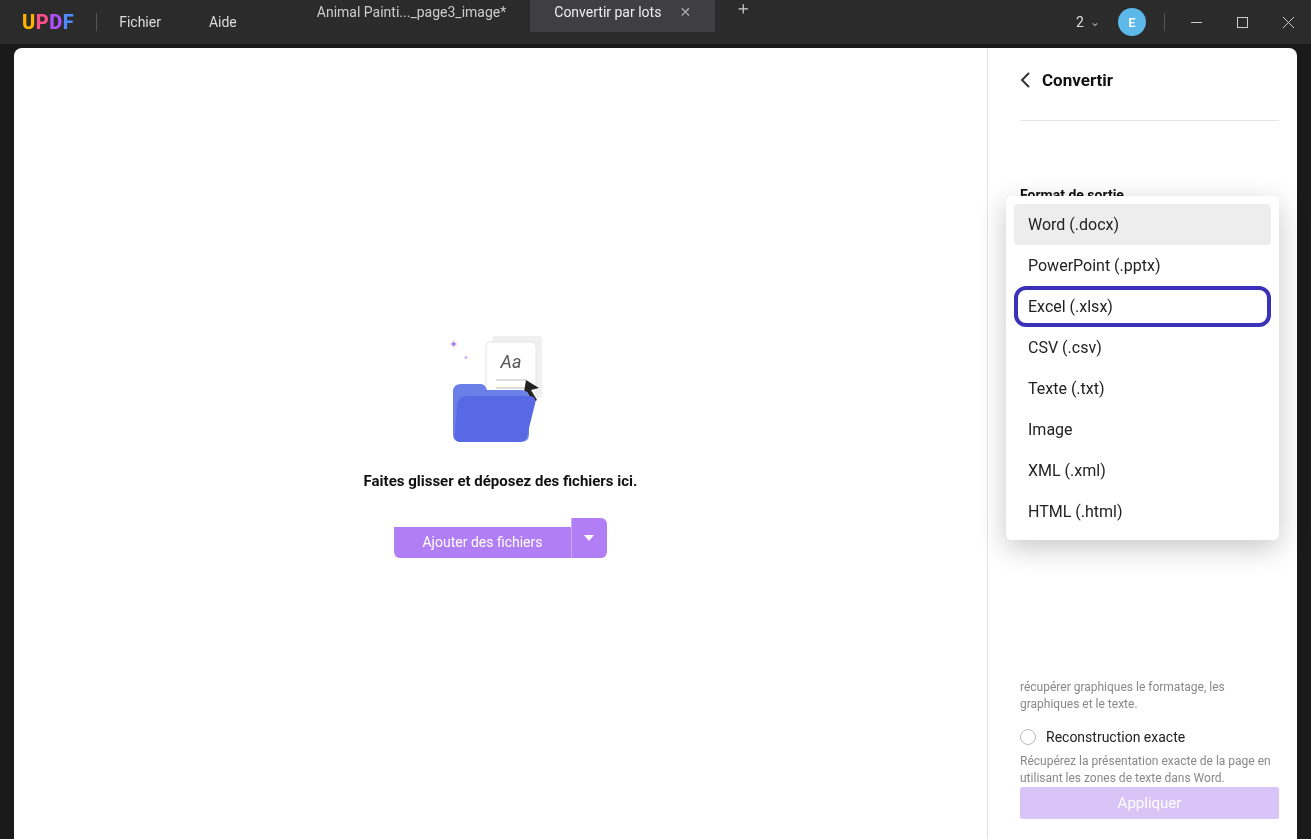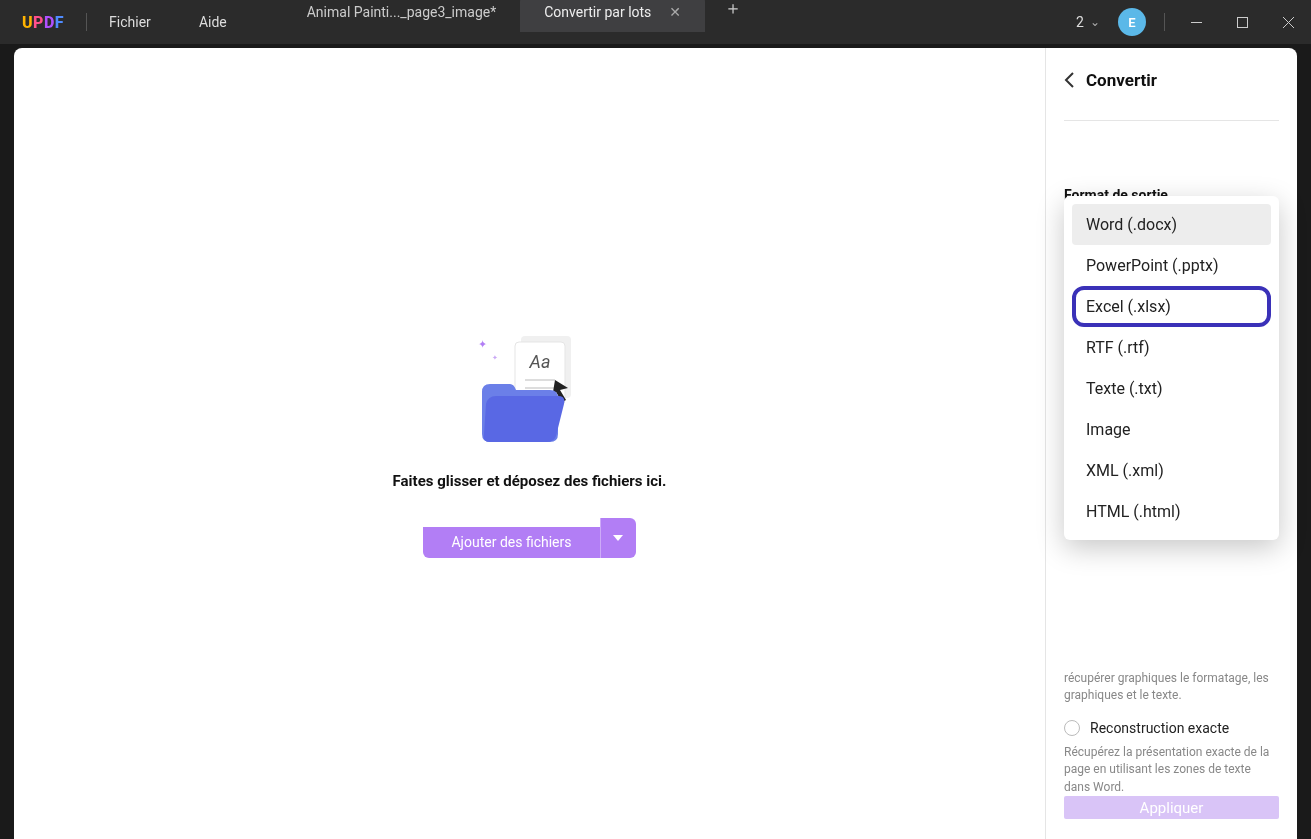--- a/index.html
+++ b/index.html
@@ -1,20 +1,20 @@
 <!DOCTYPE html>
 <html><head>
 <meta charset="utf-8">
 <style>
 * { margin: 0; padding: 0; box-sizing: border-box; font-family: -apple-system, BlinkMacSystemFont, "Segoe UI", Roboto, sans-serif; }
 body { background: #1a1a1a; width: 1311px; height: 839px; overflow: hidden; position: relative; }
 
 
 .titlebar { height: 44px; background: #2b2b2b; display: flex; align-items: center; color: #ddd; position: relative; }
-.logo { margin-left: 22px; font-weight: 800; font-size: 16px; letter-spacing: 0.5px; }
+.logo { margin-left: 22px; font-weight: 800; font-size: 20px; letter-spacing: 0.5px; }
 .logo .u { color: #ffb300; }
 .logo .p { color: #ff4f8b; }
 .logo .d { color: #b050ff; }
 .logo .f { color: #4f8bff; }
 .logo-divider { width: 1px; height: 18px; background: #555; margin: 0 22px; }
 .menu-item { color: #ddd; font-size: 14px; margin-right: 48px; cursor: pointer; }
 .tabs { display: flex; align-items: flex-start; height: 60px; margin-left: 8px; }
 .tab { padding: 0 24px; height: 40px; display: flex; align-items: center; font-size: 14px; color: #ccc; border-radius: 10px 10px 0 0; position: relative; cursor: pointer; }
 .tab.inactive { background: transparent; }
 .tab.active { background: #3f3f41; color: #eee; }
@@ -31,21 +31,21 @@
 
 .content { position: absolute; top: 48px; left: 14px; right: 14px; bottom: 0; background: #fff; border-radius: 8px 8px 0 0; display: flex; }
 .main-area { flex: 1; display: flex; flex-direction: column; align-items: center; justify-content: center; }
 .dropzone-illustration { width: 140px; height: 120px; margin-bottom: 22px; position: relative; }
 .drop-text { font-size: 15px; font-weight: 700; color: #111; margin-bottom: 28px; }
 .add-button { display: flex; align-items: stretch; border-radius: 6px; overflow: hidden; height: 40px; cursor: pointer; }
 .add-button-main { background: #b27ef5; color: #fff; padding: 8px 28px; display: flex; align-items: center; font-size: 14px; margin-top: 9px; }
 .add-button-arrow { background: #b27ef5; color: #fff; width: 36px; display: flex; align-items: center; justify-content: center; border-left: 1px solid rgba(255,255,255,0.35); }
 
 
-.side-panel { width: 252px; border-left: 1px solid #e5e5e5; padding: 22px 18px 20px 18px; display: flex; flex-direction: column; position: relative; }
+.side-panel { width: 310px; border-left: 1px solid #e5e5e5; padding: 22px 18px 20px 32px; display: flex; flex-direction: column; position: relative; }
 .panel-header { display: flex; align-items: center; margin-bottom: 30px; }
 .back-chevron { color: #333; margin-right: 12px; cursor: pointer; display:flex; }
 .panel-title { font-size: 17px; font-weight: 700; color: #111; }
 .panel-hr { height: 1px; background: #e5e5e5; margin-bottom: 18px; }
 .section-label { font-size: 14px; font-weight: 700; color: #111; margin-bottom: 12px; margin-top: 48px; }
 .select-box { border: 1.5px solid #9b6af2; border-radius: 6px; height: 42px; display: flex; align-items: center; padding: 0 14px; font-size: 14px; color: #222; cursor: pointer; justify-content: space-between; }
 .select-caret { width: 0; height: 0; border-left: 5px solid transparent; border-right: 5px solid transparent; border-top: 6px solid #8a56e8; }
 
 
 .dropdown { position: absolute; top: 148px; left: 18px; right: 18px; background: #fff; border-radius: 6px; box-shadow: 0 8px 28px rgba(0,0,0,0.22); padding: 8px; z-index: 100; }
@@ -160,20 +160,20 @@
       <div class="radio-label">Reconstruction exacte</div>
     </div>
     <div class="desc2">Récupérez la présentation exacte de la page en utilisant les zones de texte dans Word.</div>
 
     <div class="apply-button">Appliquer</div>
 
     <div class="dropdown">
       <div class="dropdown-item selected">Word (.docx)</div>
       <div class="dropdown-item">PowerPoint (.pptx)</div>
       <div class="dropdown-item highlighted">Excel (.xlsx)</div>
-      <div class="dropdown-item">RTF (.rtf)</div>
+      <div class="dropdown-item">CSV (.csv)</div>
       <div class="dropdown-item">Texte (.txt)</div>
       <div class="dropdown-item">Image</div>
       <div class="dropdown-item">XML (.xml)</div>
       <div class="dropdown-item">HTML (.html)</div>
     </div>
   </div>
 </div>
 
 </body></html>

